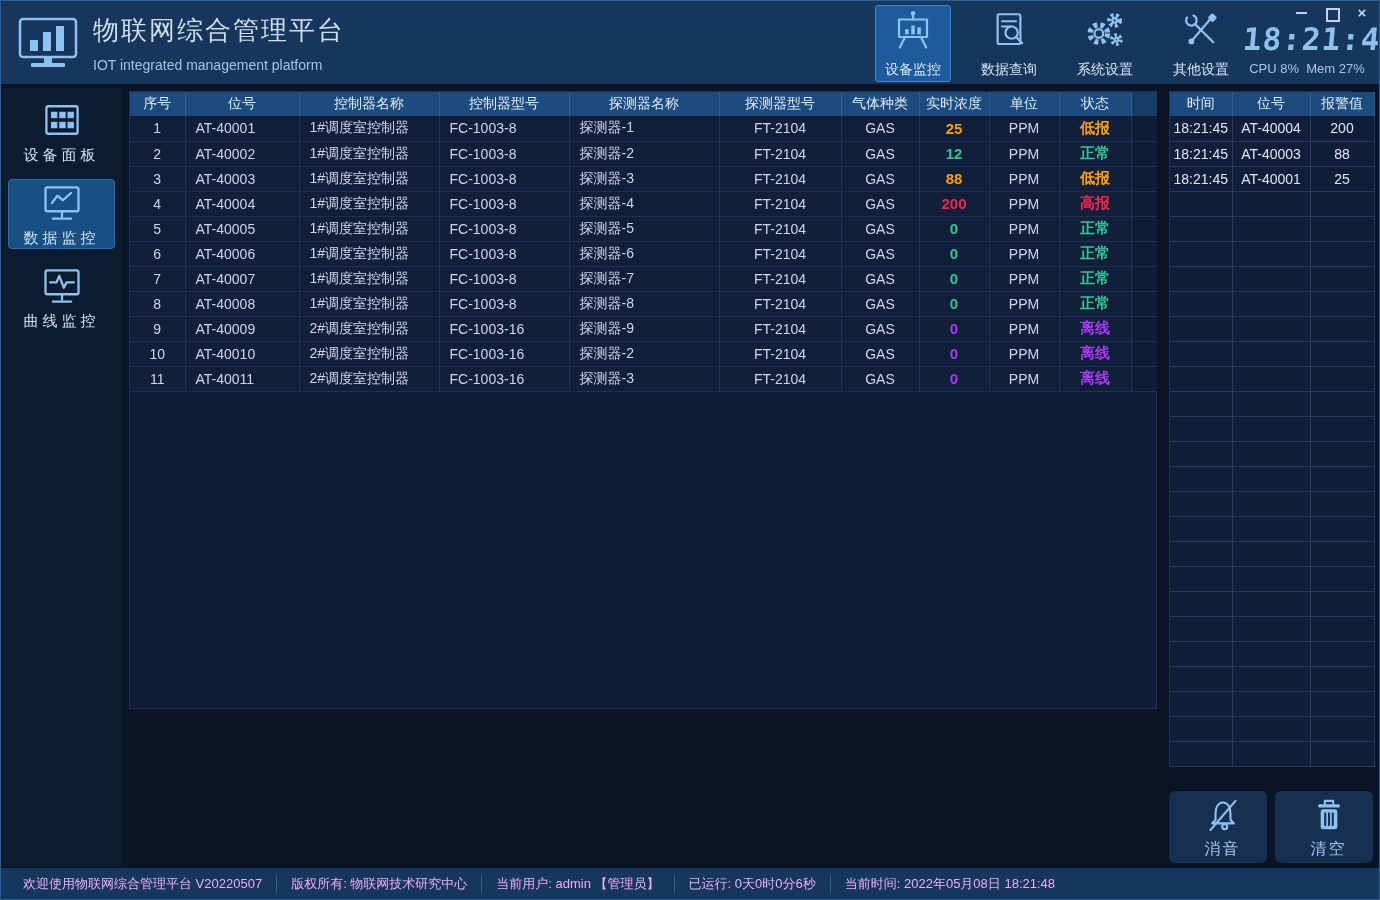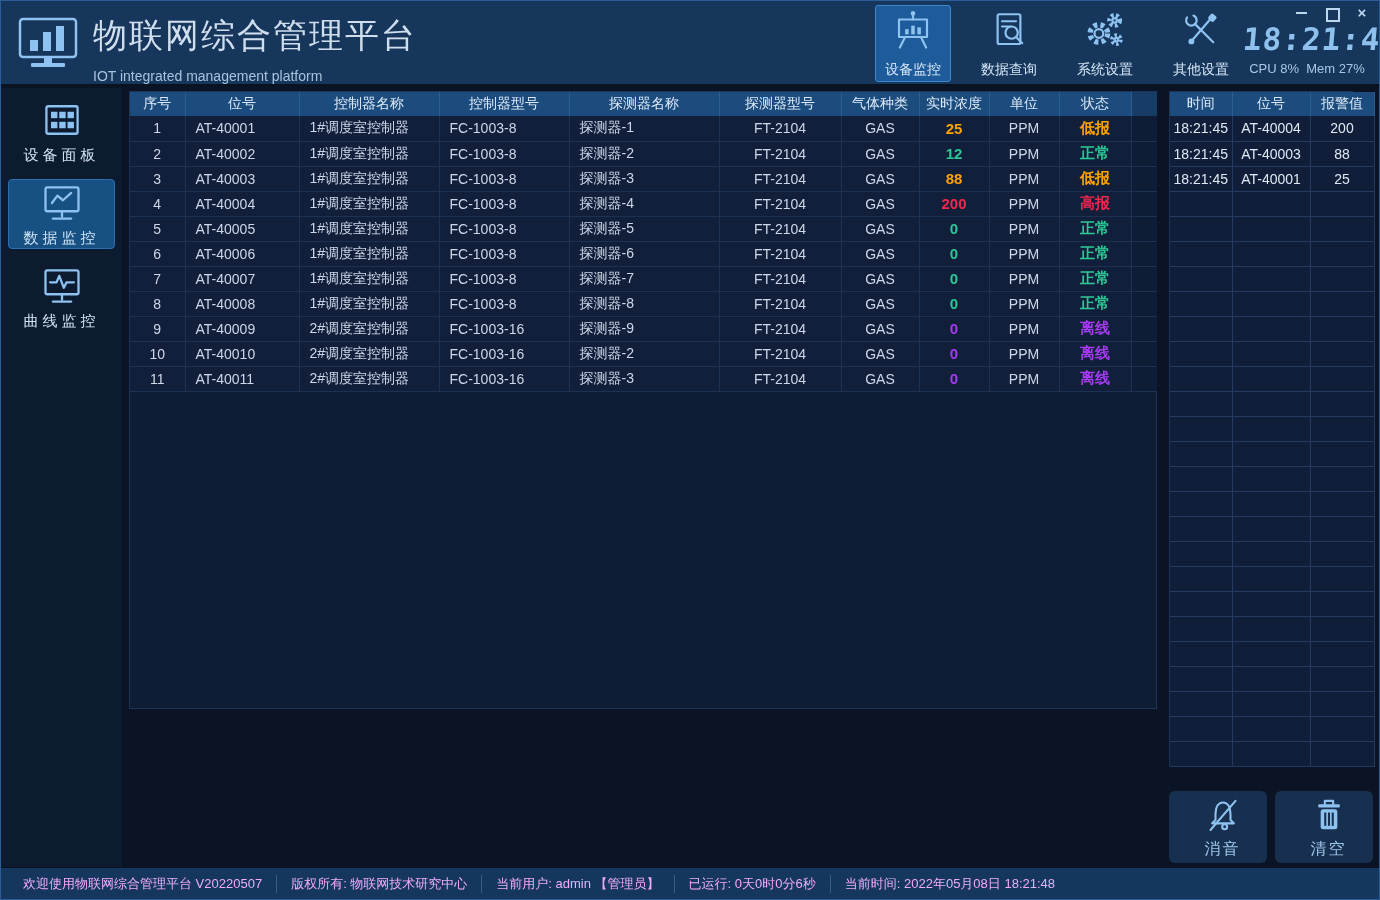--- a/index.html
+++ b/index.html
@@ -6,21 +6,21 @@
   html,body { width:1380px; height:900px; background:#0a1424; overflow:hidden;
     font-family:"Liberation Sans","DejaVu Sans",sans-serif; }
   .window { position:relative; width:1380px; height:900px; background:#0a1424;
     border:1px solid #2b5d97; overflow:hidden; }
 
   
   .header { position:absolute; left:0; top:0; width:100%; height:85px;
     background:#16365b; border-bottom:2px solid #0a1322; }
   .logo { position:absolute; left:16px; top:15px; width:62px; height:54px; }
   .title-block { position:absolute; left:92px; top:12px; }
-  .app-title { font-size:34px; color:#cfdded; letter-spacing:2px; }
+  .app-title { font-size:26px; color:#cfdded; letter-spacing:2px; }
   .app-subtitle { font-size:14px; color:#a9c3dd; margin-top:9px; }
 
   .nav { position:absolute; right:140px; top:4px; display:flex; gap:20px; }
   .nav-btn { width:76px; height:77px; display:flex; flex-direction:column;
     align-items:center; justify-content:center; gap:10px; border-radius:3px;
     border:1px solid transparent; cursor:pointer; }
   .nav-btn.active { background:#1d5b9b; border-color:#3c87cd; }
   .nav-btn .lbl { font-size:14px; color:#d6e6f6; }
   .nav-btn svg { display:block; }
 

